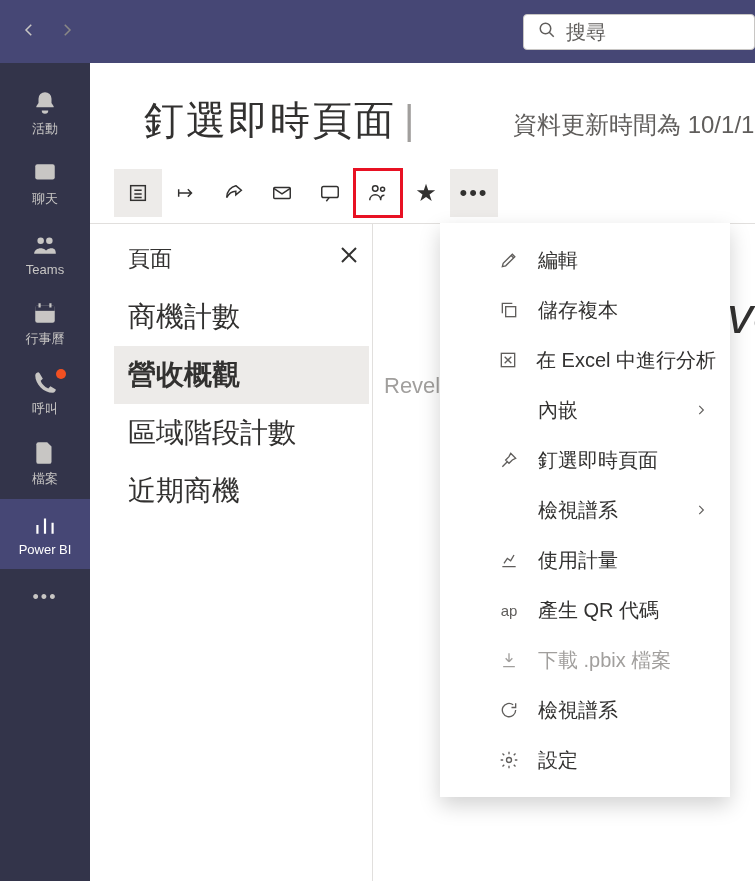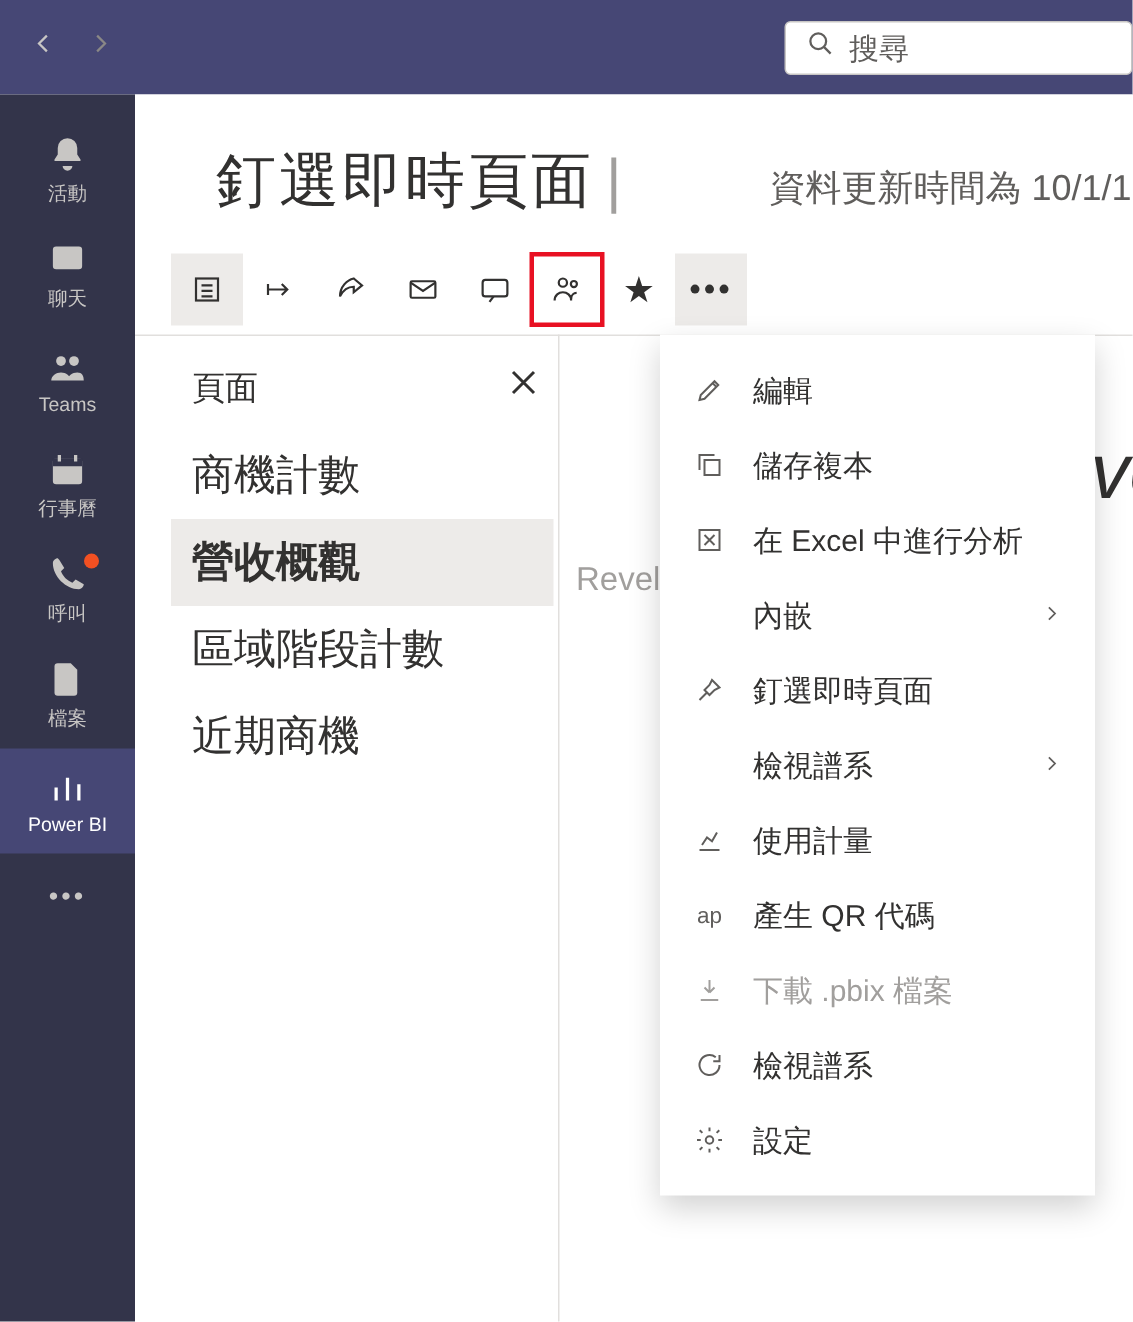--- a/index.html
+++ b/index.html
@@ -55,21 +55,21 @@
 .pg.sel { background:#edebe9;font-weight:bold; }
 
 .vdiv { position:absolute; left:282px; top:160px; width:1px; bottom:0; background:#e1dfdd; }
 .bg-txt { position:absolute; left:294px; top:310px; font-size:22px; color:#a19f9d; }
 .bg-ve { position:absolute; left:637px; top:222px; font-size:52px; color:#323130; font-style:italic; }
 
 
 .menu { position:absolute; left:350px; top:160px; width:290px; background:#fff;
   box-shadow:0 8px 20px rgba(0,0,0,.18); padding:12px 0; }
 .mi { height:50px; display:flex; align-items:center; gap:18px; padding:0 22px;
-  font-size:20px; color:#323130; cursor:pointer; white-space:nowrap; }
+  font-size:20px; color:#323130; cursor:pointer; white-space:nowrap;margin-left:36px; }
 .mi.dis { color:#a19f9d; }
 .mi .ic { width:22px; display:flex; justify-content:center; }
 .mi .ic svg { width:20px; height:20px; }
 .mi .chev { margin-left:auto; }
 .mi .ictxt { width:22px; font-size:15px; color:#605e5c; text-align:center; }
 </style>
 </head>
 <body>
 
 <div class="titlebar">

